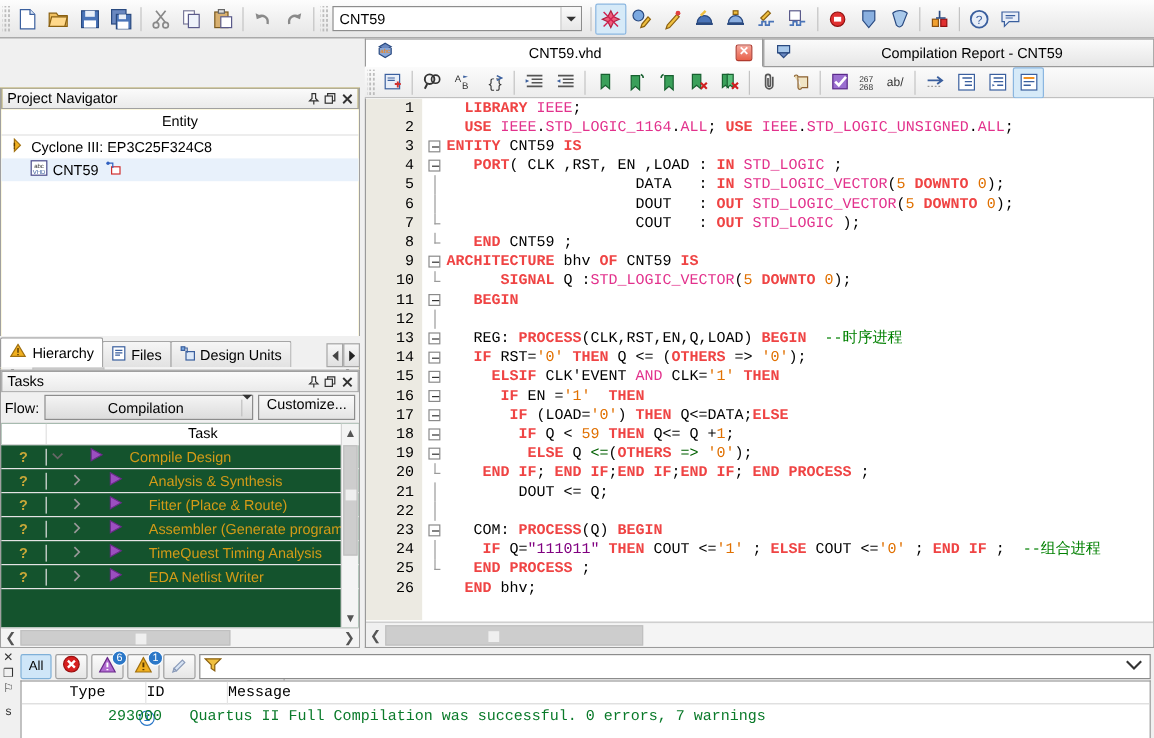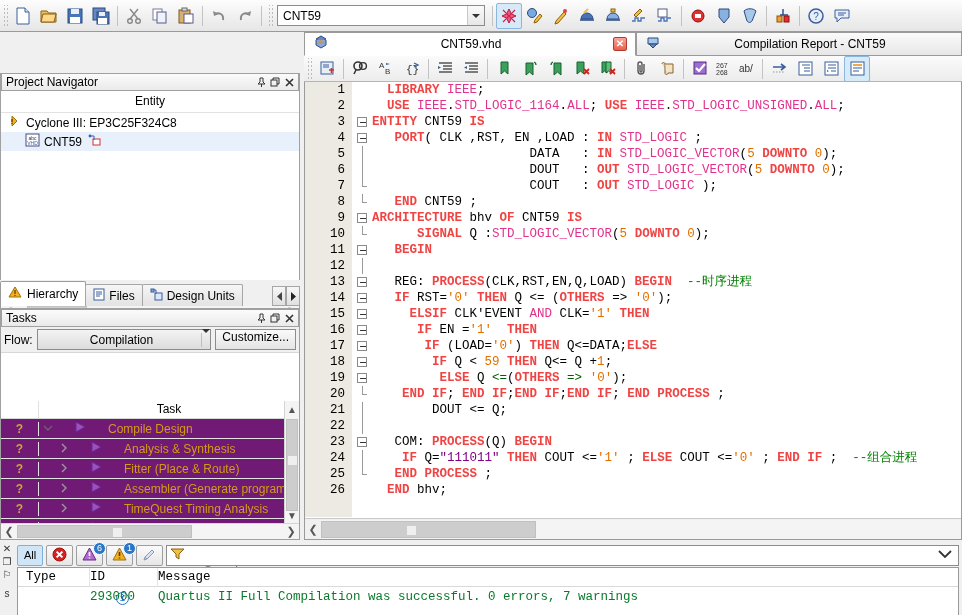--- a/index.html
+++ b/index.html
@@ -99,21 +99,21 @@
     border-bottom: 1px solid #d7d7d7; gap: 4px; text-align: center; }
   .flowrow .flbl { font-size: 12px; }
   .flowcombo { flex: 1; height: 21px; border: 1px solid #8c8c8c;
     background: linear-gradient(to bottom,#f4f4f4,#dcdcdc);
     display: flex; align-items: center; }
   .flowcombo .cval { padding-left: 4px; flex: 1; font-size: 12px; }
   .btn-cust { height: 21px; padding: 0 6px; font-size: 12px;
     border: 1px solid #8c8c8c; background: linear-gradient(to bottom,#fafafa,#e4e4e4); }
 
   .tasktable { position: absolute; left: 0; top: 44px; right: 0; bottom: 16px;
-    background: #701a75; overflow: hidden; margin-top: 48px; }
+    background: #14532d; overflow: hidden; }
   .tt-head { display: flex; height: 18px; border-bottom: 1px solid #d7d7d7;
     background: #fff; }
   .tt-c0 { width: 38px; border-right: 1px solid #e0e0e0; }
   .tt-c1 { flex: 1; text-align: center; font-size: 12px; padding-top: 1px; }
   .tt-row { display: flex; height: 20px; border-bottom: 1px solid #e4e4e4;
     align-items: center; font-size: 12px; }
   .tt-row .q { width: 38px; text-align: center; color: #c8a838;
     border-right: 1px solid #e4e4e4; font-weight: bold; }
   .tt-row .cell { flex: 1; display: flex; align-items: center; gap: 21px;
     padding-left: 4px; color: #d39b18; white-space: nowrap; overflow: hidden; }
@@ -198,21 +198,21 @@
   .searchbox { flex: 1; height: 21px; border: 1px solid #8c8c8c; background: #fff;
     display: flex; align-items: center; padding-left: 3px; gap: 5px; }
   .searchbox .sv { flex: 1; color: #7a7a7a; font-size: 12px; margin-top: 32px; }
   .msgtable { position: absolute; left: 3px; right: 3px; top: 26px; bottom: 0;
     background: #fff; border: 1px solid #9a9a9a; border-bottom: none; overflow: hidden; }
   .mrow { display: flex; height: 19px; align-items: center;
     font-family: "Liberation Mono", monospace; font-size: 12.5px; white-space: pre; }
   .mrow .mtype { width: 72px; padding-left: 8px; }
   .mrow .mid { width: 68px; }
   .mrow .mmsg { flex: 1; }
-  .mhdr { border-bottom: 1px solid #d9d9d9; }
+  .mhdr { border-bottom: 1px solid #d9d9d9; padding-left: 32px; }
   .mhdr .mtype, .mhdr .mid { border-right: 1px solid #e4e4e4; height: 19px; line-height: 19px; }
   .mgreen { color: #0a7a2a; }
   .infoicon { display:inline-block; width:13px; height:13px; border-radius:7px;
     background:#fff; border:1px solid #2a77c8; color:#2a77c8; font-size:9px;
     font-weight:bold; text-align:center; line-height:12px; vertical-align:-2px; }
 </style>
 </head>
 <body>
 
 <div id="app">

